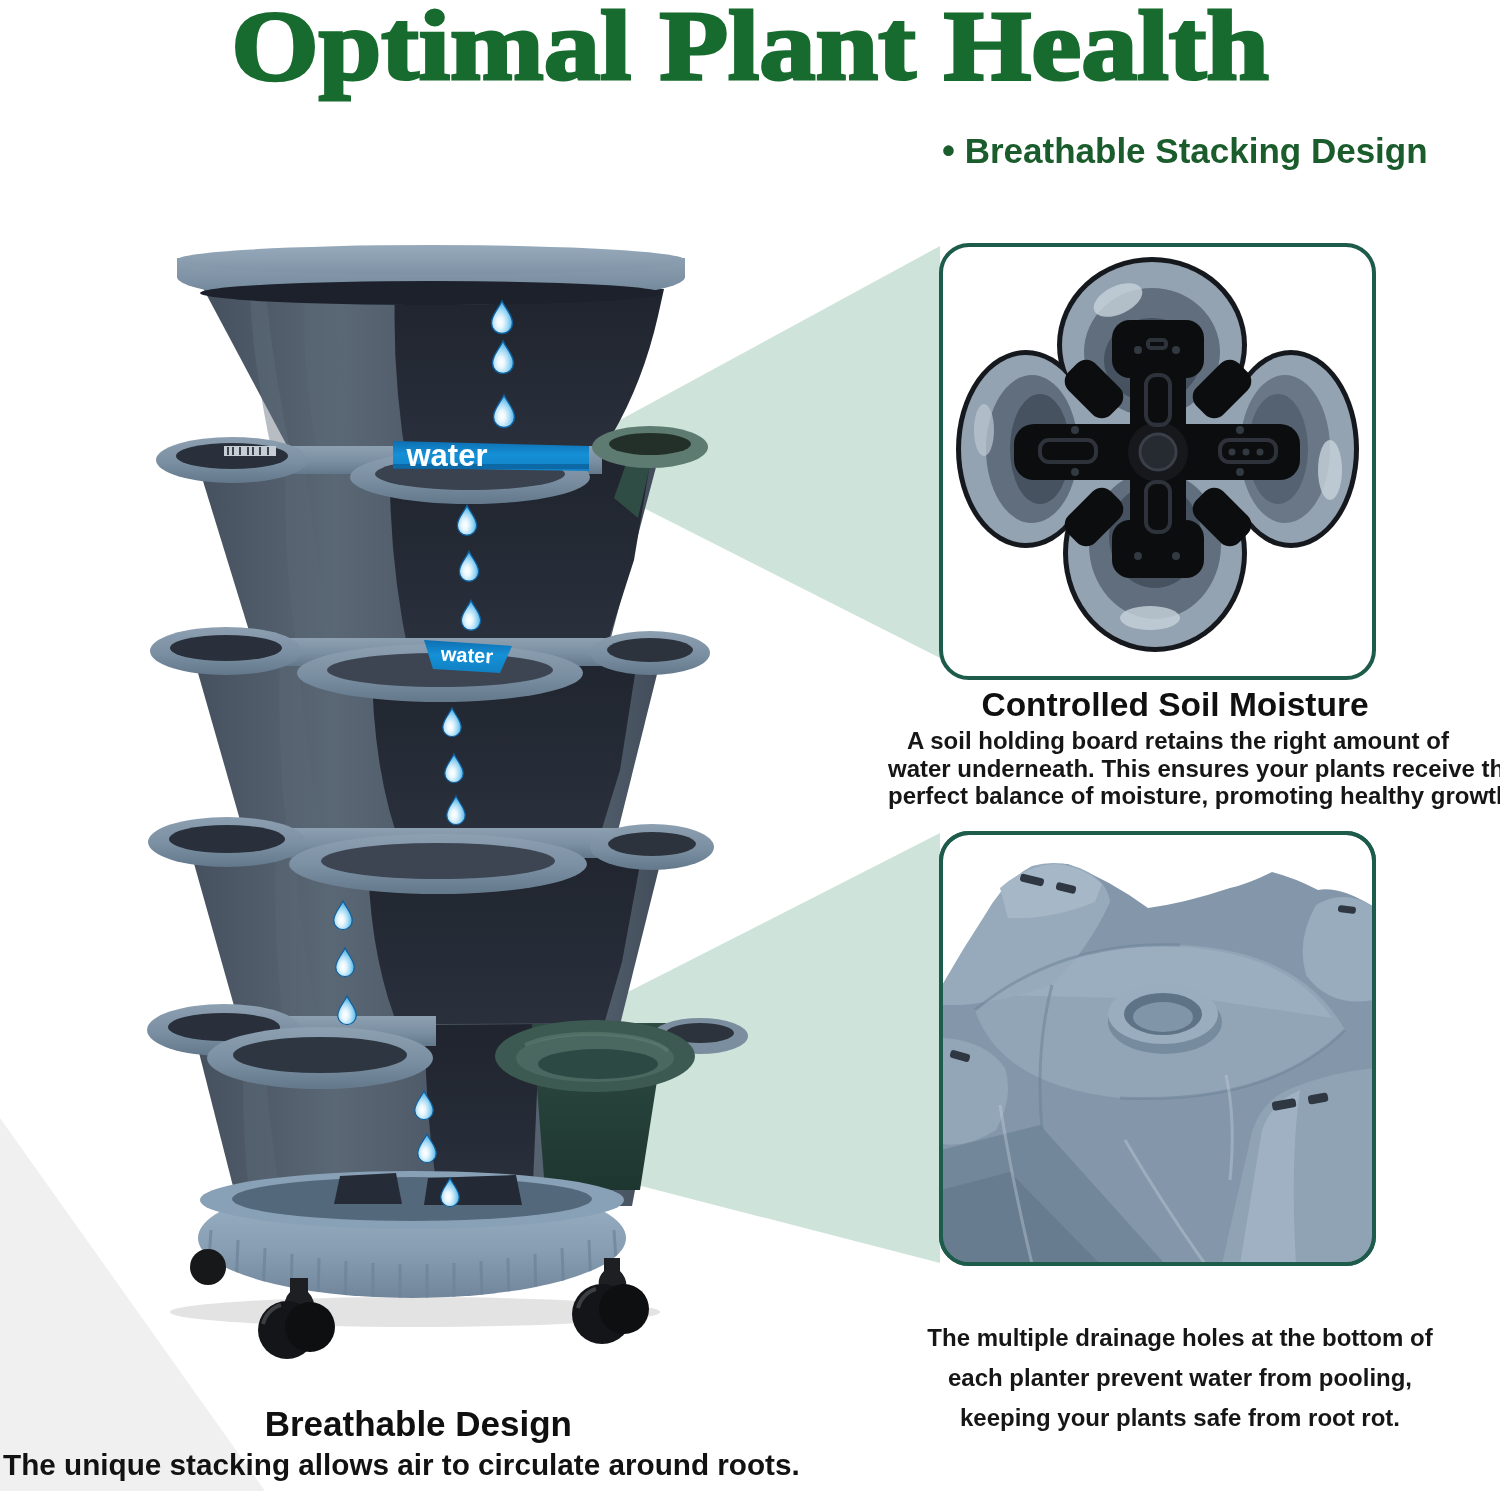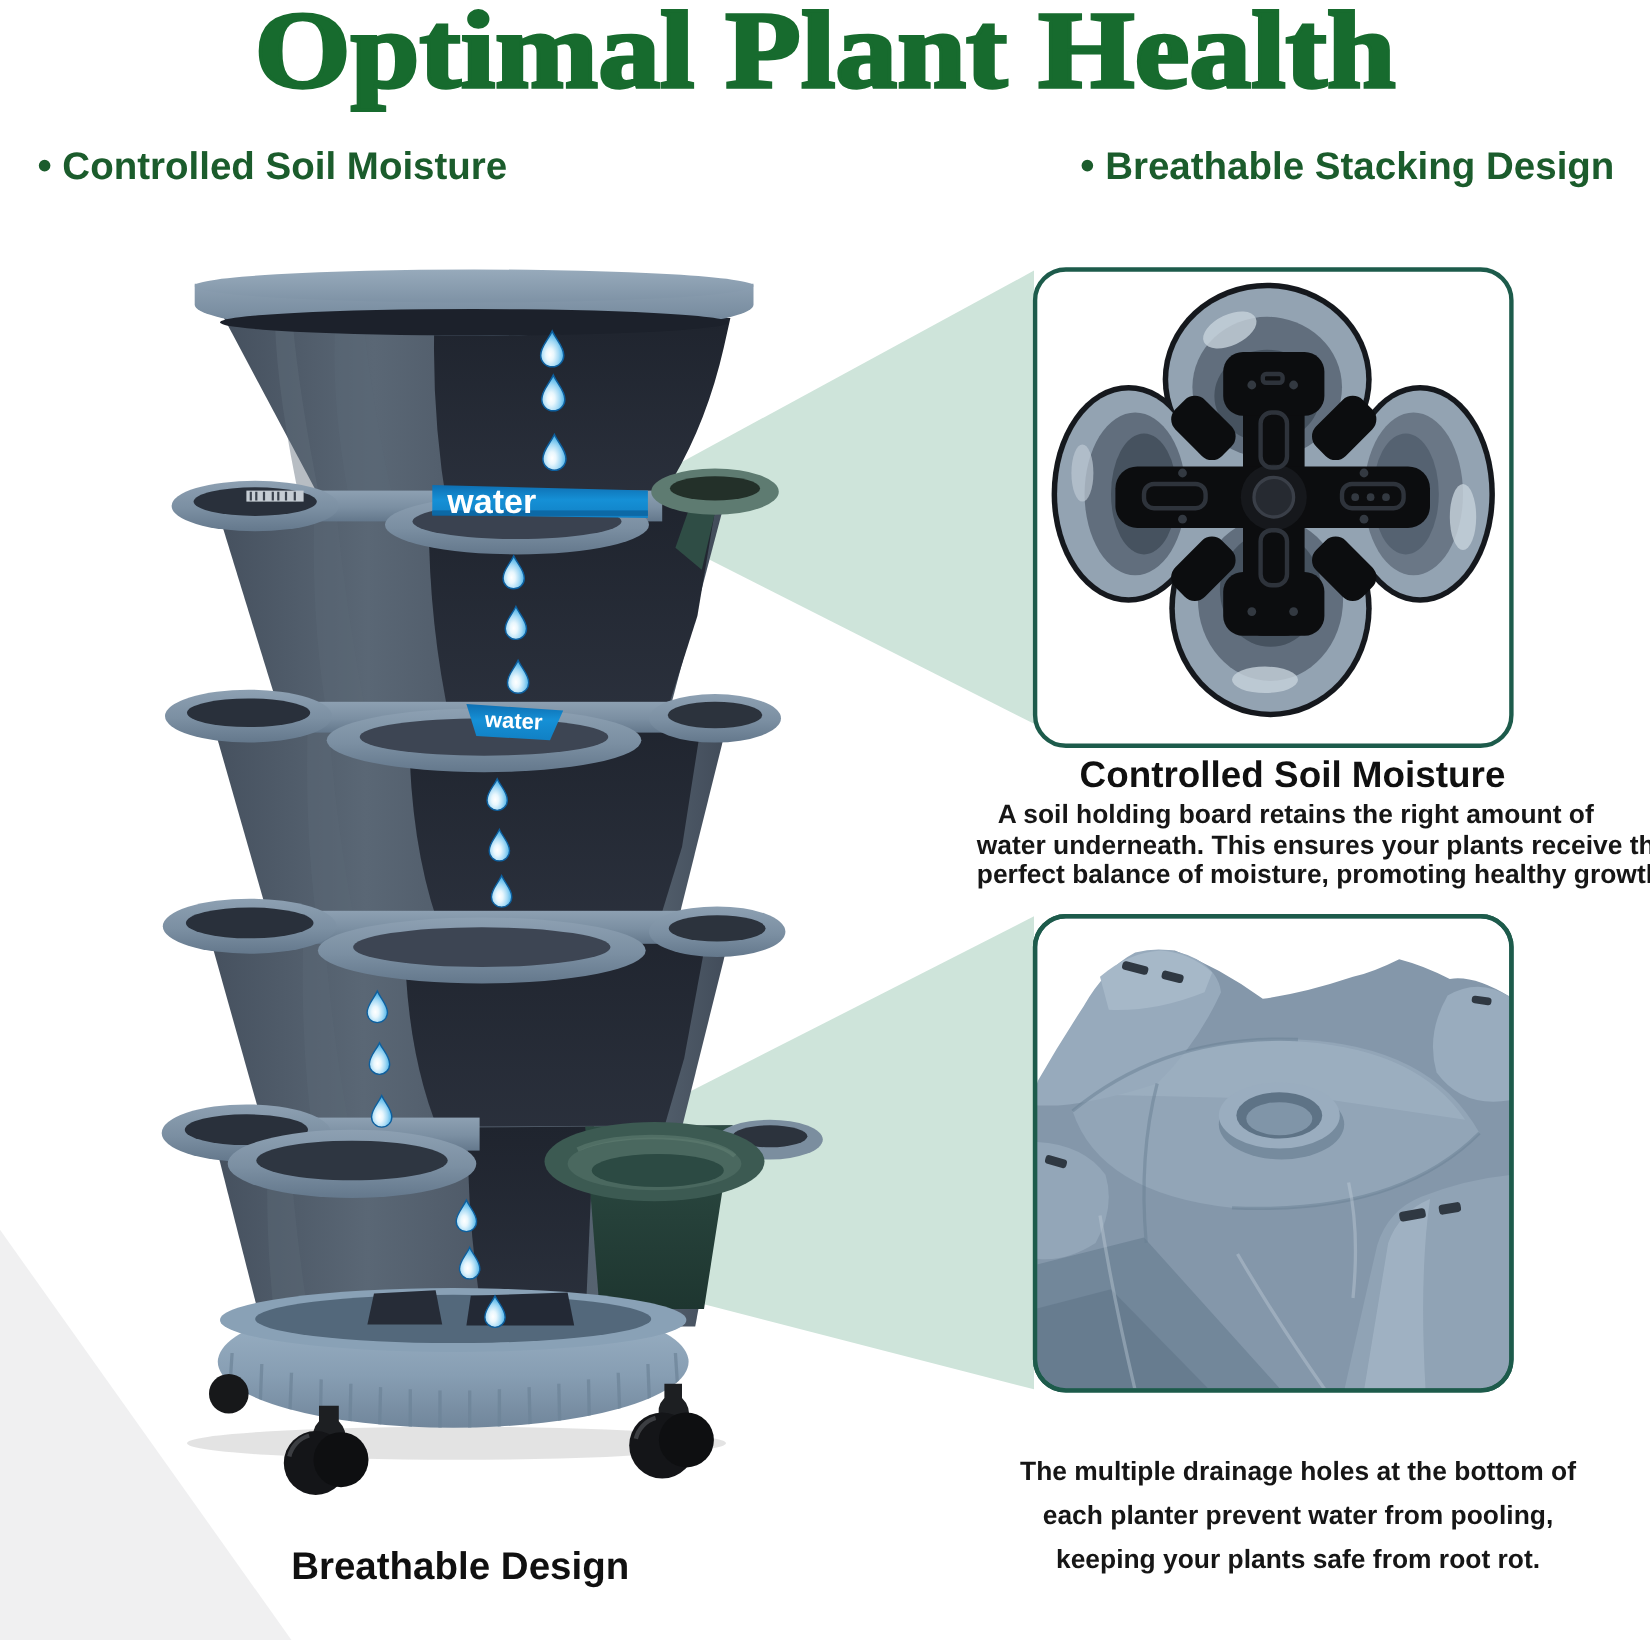--- a/index.html
+++ b/index.html
@@ -306,22 +306,22 @@
       <clipPath id="clipB1">
           <rect x="943" y="247" width="429" height="429" rx="26"></rect>
         </clipPath>
       <clipPath id="clipB2">
           <rect x="943" y="835" width="429" height="427" rx="26"></rect>
         </clipPath>
     </defs>
   </svg>
 
   <div class="abs" id="title">Optimal Plant Health</div>
-  <div class="abs bullet" style="left:34px;"><span class="d">•</span> Controlled Soil Moisture</div>
-  <div class="abs bullet" style="left:982px;"><span class="d">•</span> Breathable Stacking Design</div>
+  <div class="abs bullet" style="left:942px;"><span class="d">•</span> Breathable Stacking Design</div>
 
   <div class="abs cap-h" style="left:885px;top:686px;">Controlled Soil Moisture</div>
   <div class="abs cap-p" style="left:888px;top:727px;">A soil holding board retains the right amount of<br>water underneath. This ensures your plants receive the<br>perfect balance of moisture, promoting healthy growth.</div>
 
   <div class="abs cap-p" style="left:890px;top:1318px;line-height:40px;">The multiple drainage holes at the bottom of<br>each planter prevent water from pooling,<br>keeping your plants safe from root rot.</div>
 
   <div class="abs" id="bd">Breathable Design</div>
+  <div class="abs" id="bl">The unique stacking allows air to circulate around roots.</div>
 </div>
 
 </body></html>

